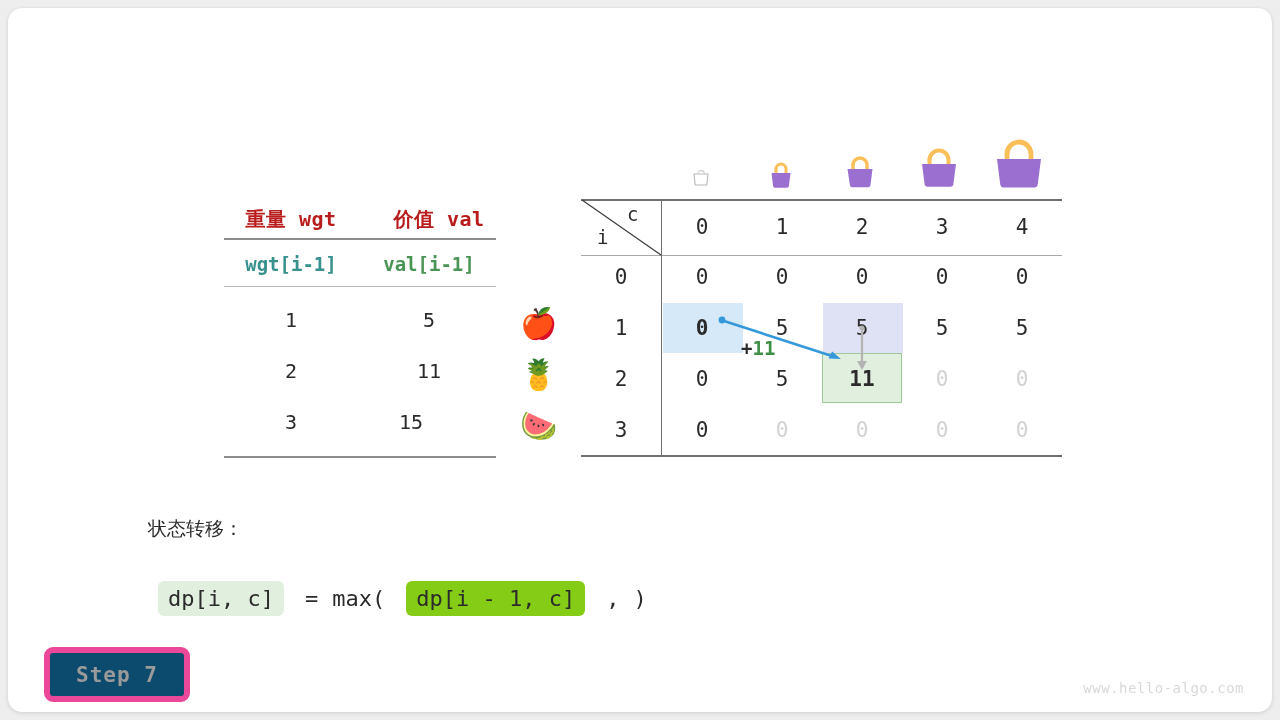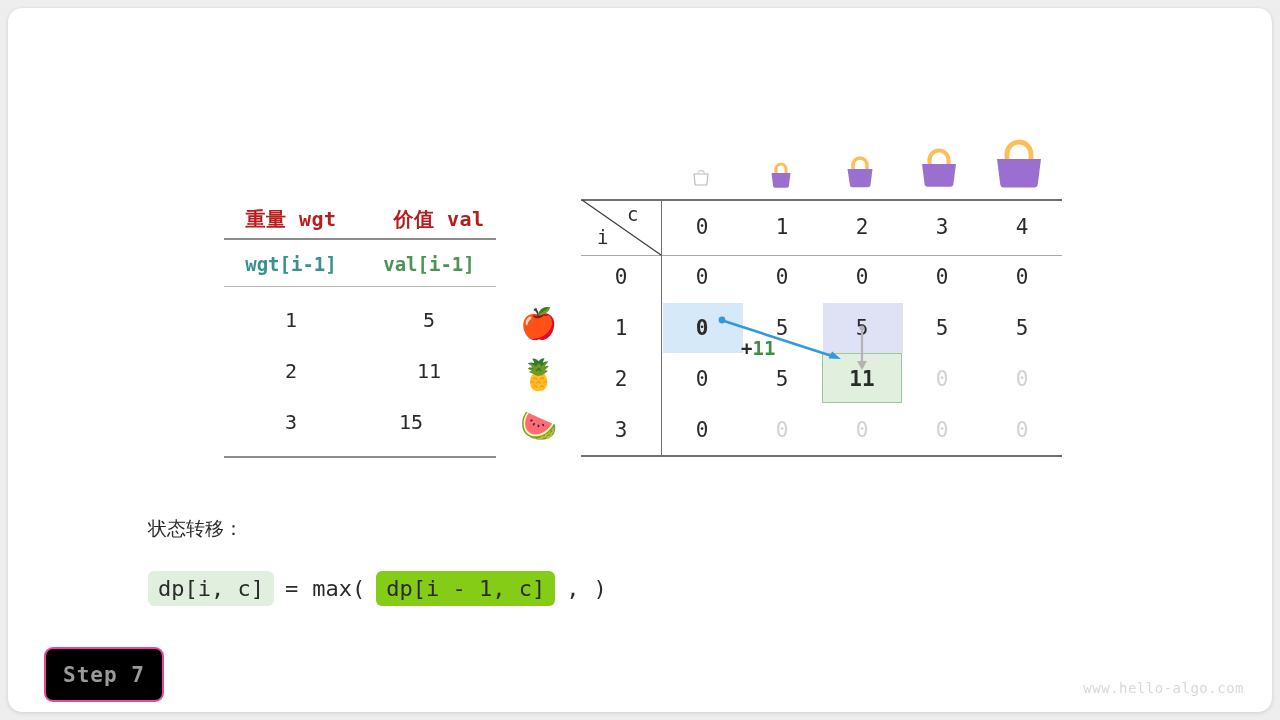--- a/index.html
+++ b/index.html
@@ -99,37 +99,37 @@
   #formula {
     position:absolute; left:136px; top:559px;
     display:flex; align-items:center;
     font-family:"DejaVu Sans Mono", monospace;
     font-size:22px; color:#2b2b2b;
     white-space:nowrap;
   }
   #formula .chip {
     padding:5px 10px;
     border-radius:6px;
-    margin:4px;
+    margin:14px;
   }
   #formula .chip.green  { background:#e1efdf; }
   #formula .chip.purple { background:#84cc16; }
   #formula .chip.blue   { background:#d6e9f8; font-weight:bold; }
   #formula .plain { padding:0 7px; }
   #formula .tealtok  { color:#37918c; }
   #formula .greentok { color:#4a9456; }
 
   
   #step-badge {
     position:absolute; left:36px; top:639px;
-    width:120px; height:55px;
+    width:146px; height:55px;
     box-sizing:border-box;
-    border:2px solid #ec4899;
+    border:6px solid #ec4899;
     border-radius:9px;
-    background:#000000;
+    background:#0c4a6e;
     color:#9a9a9a;
     font-family:"DejaVu Sans Mono", monospace;
     font-size:21px; font-weight:bold;
     letter-spacing:1px;
     display:flex; align-items:center; justify-content:center;
   }
   #watermark {
     position:absolute; right:28px; top:672px;
     color:#d8d8d8;
     font-family:"DejaVu Sans Mono", monospace;

